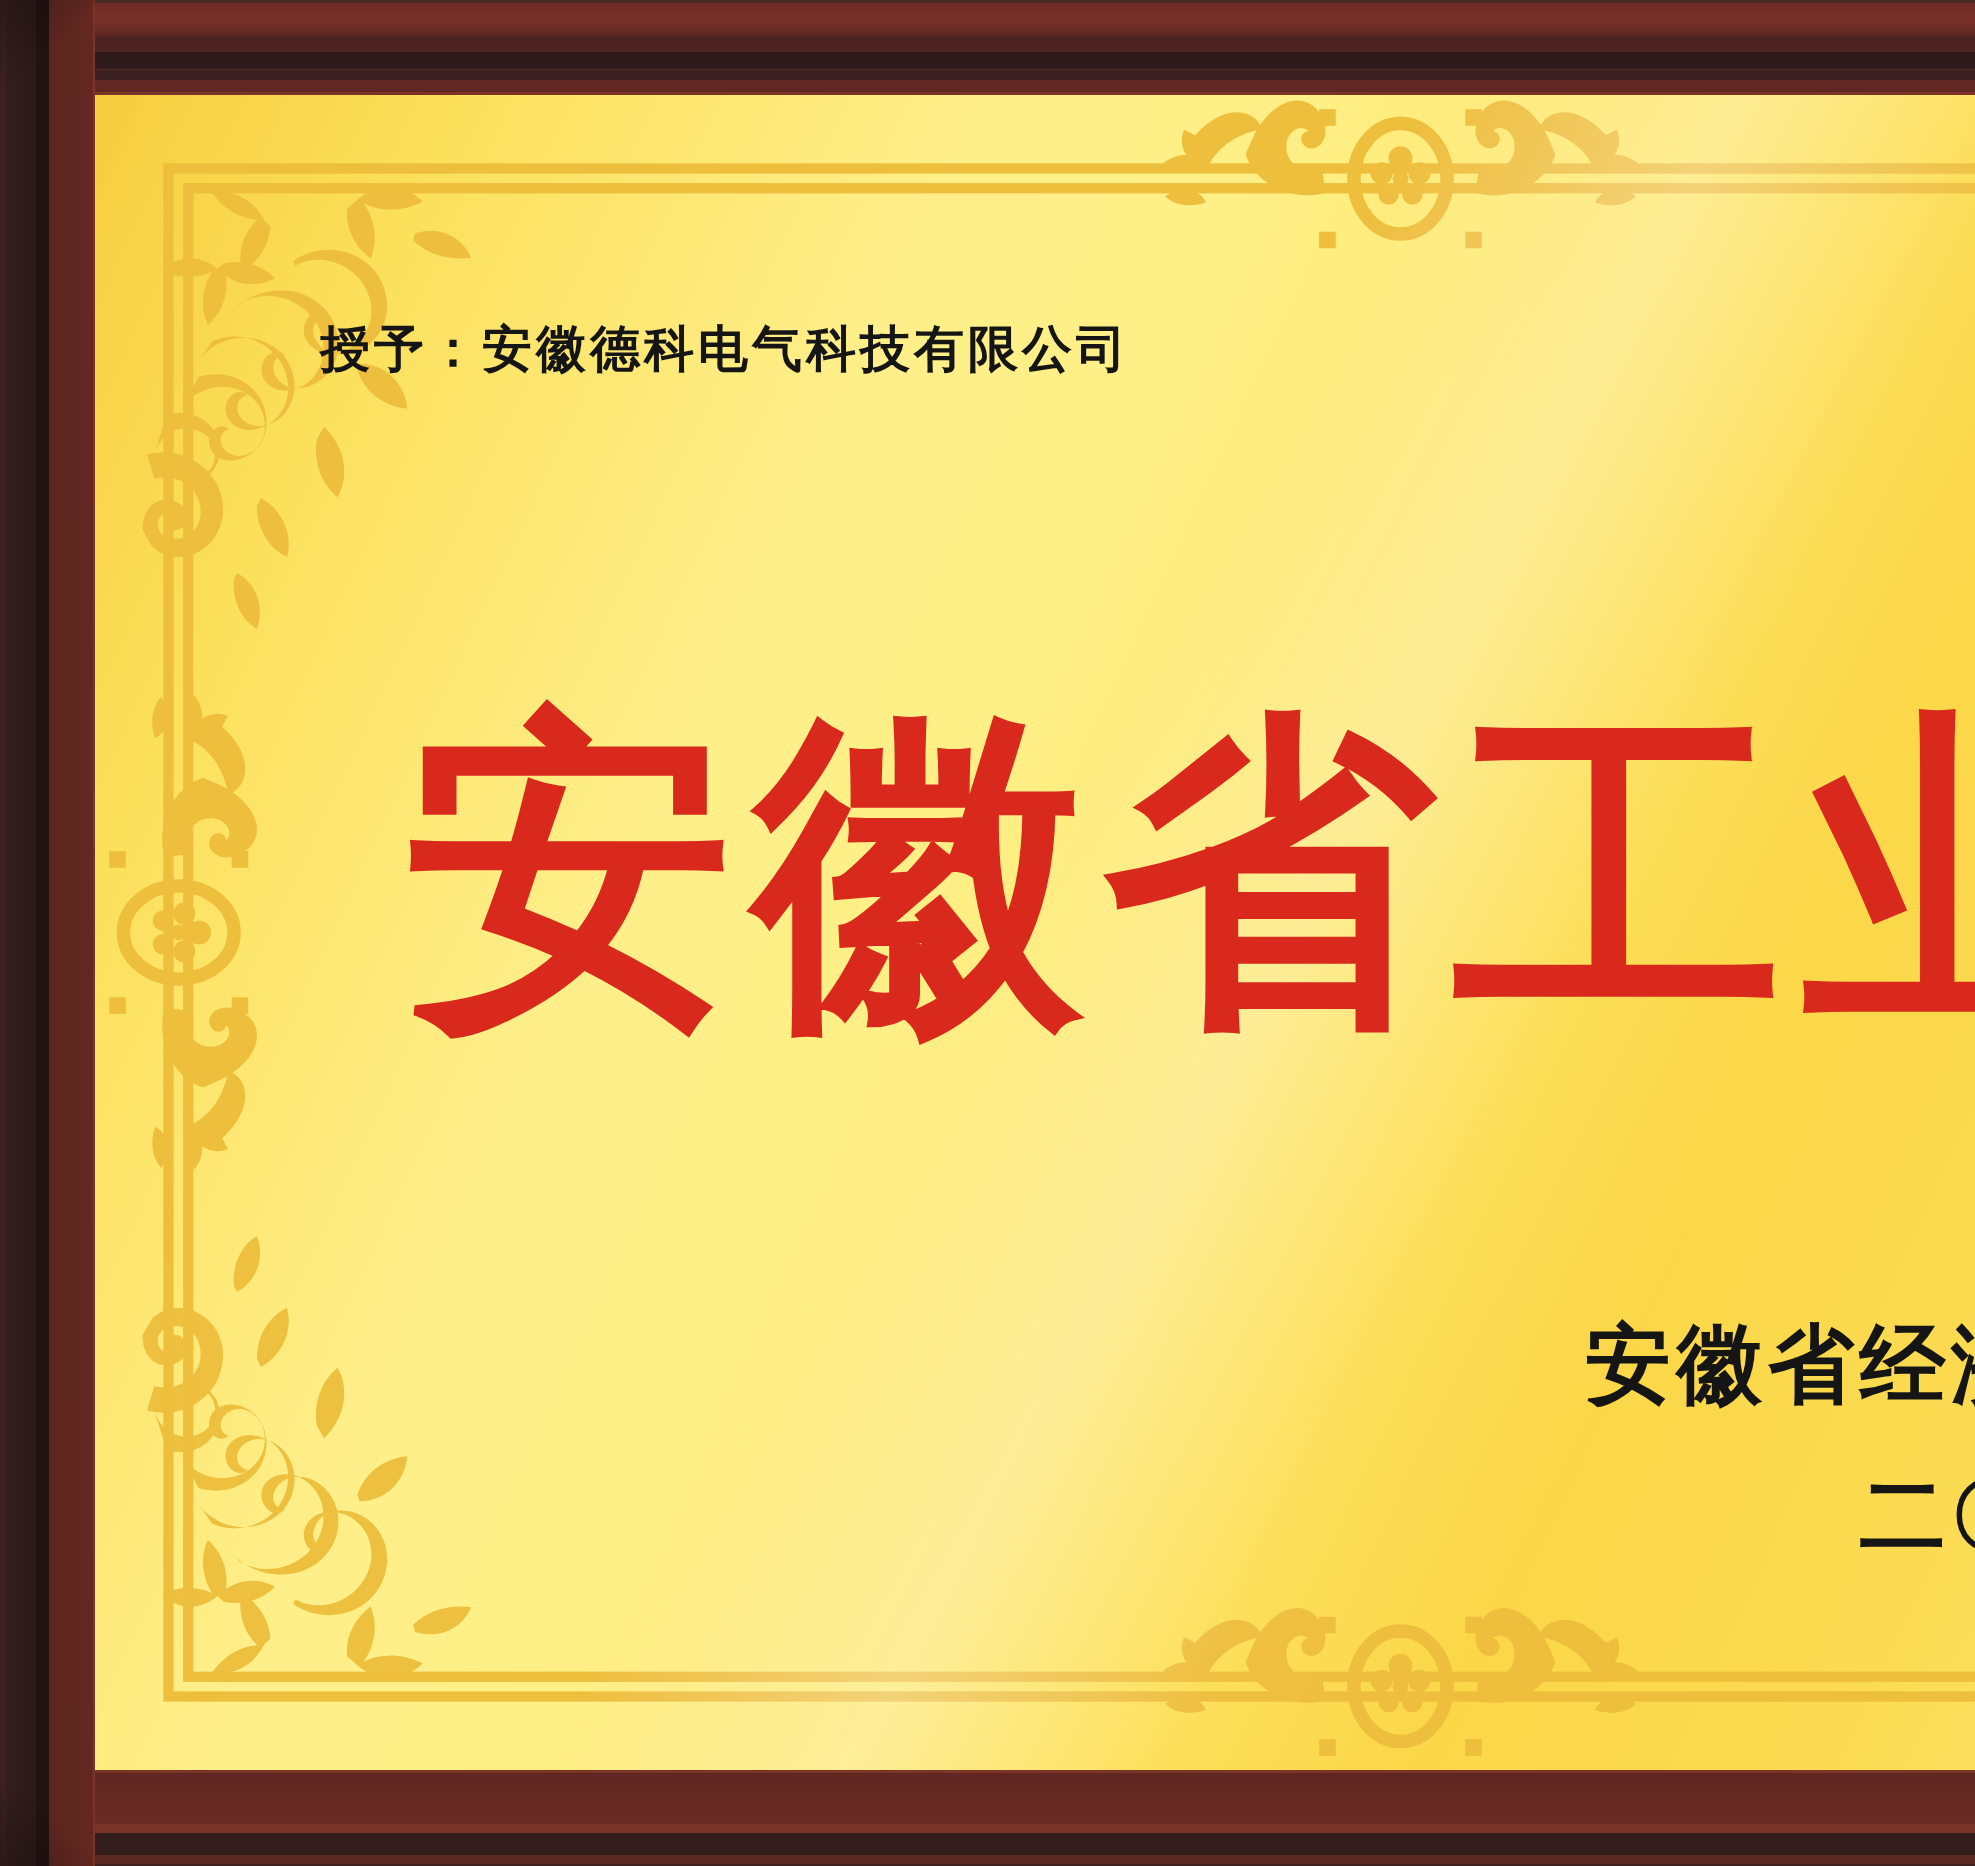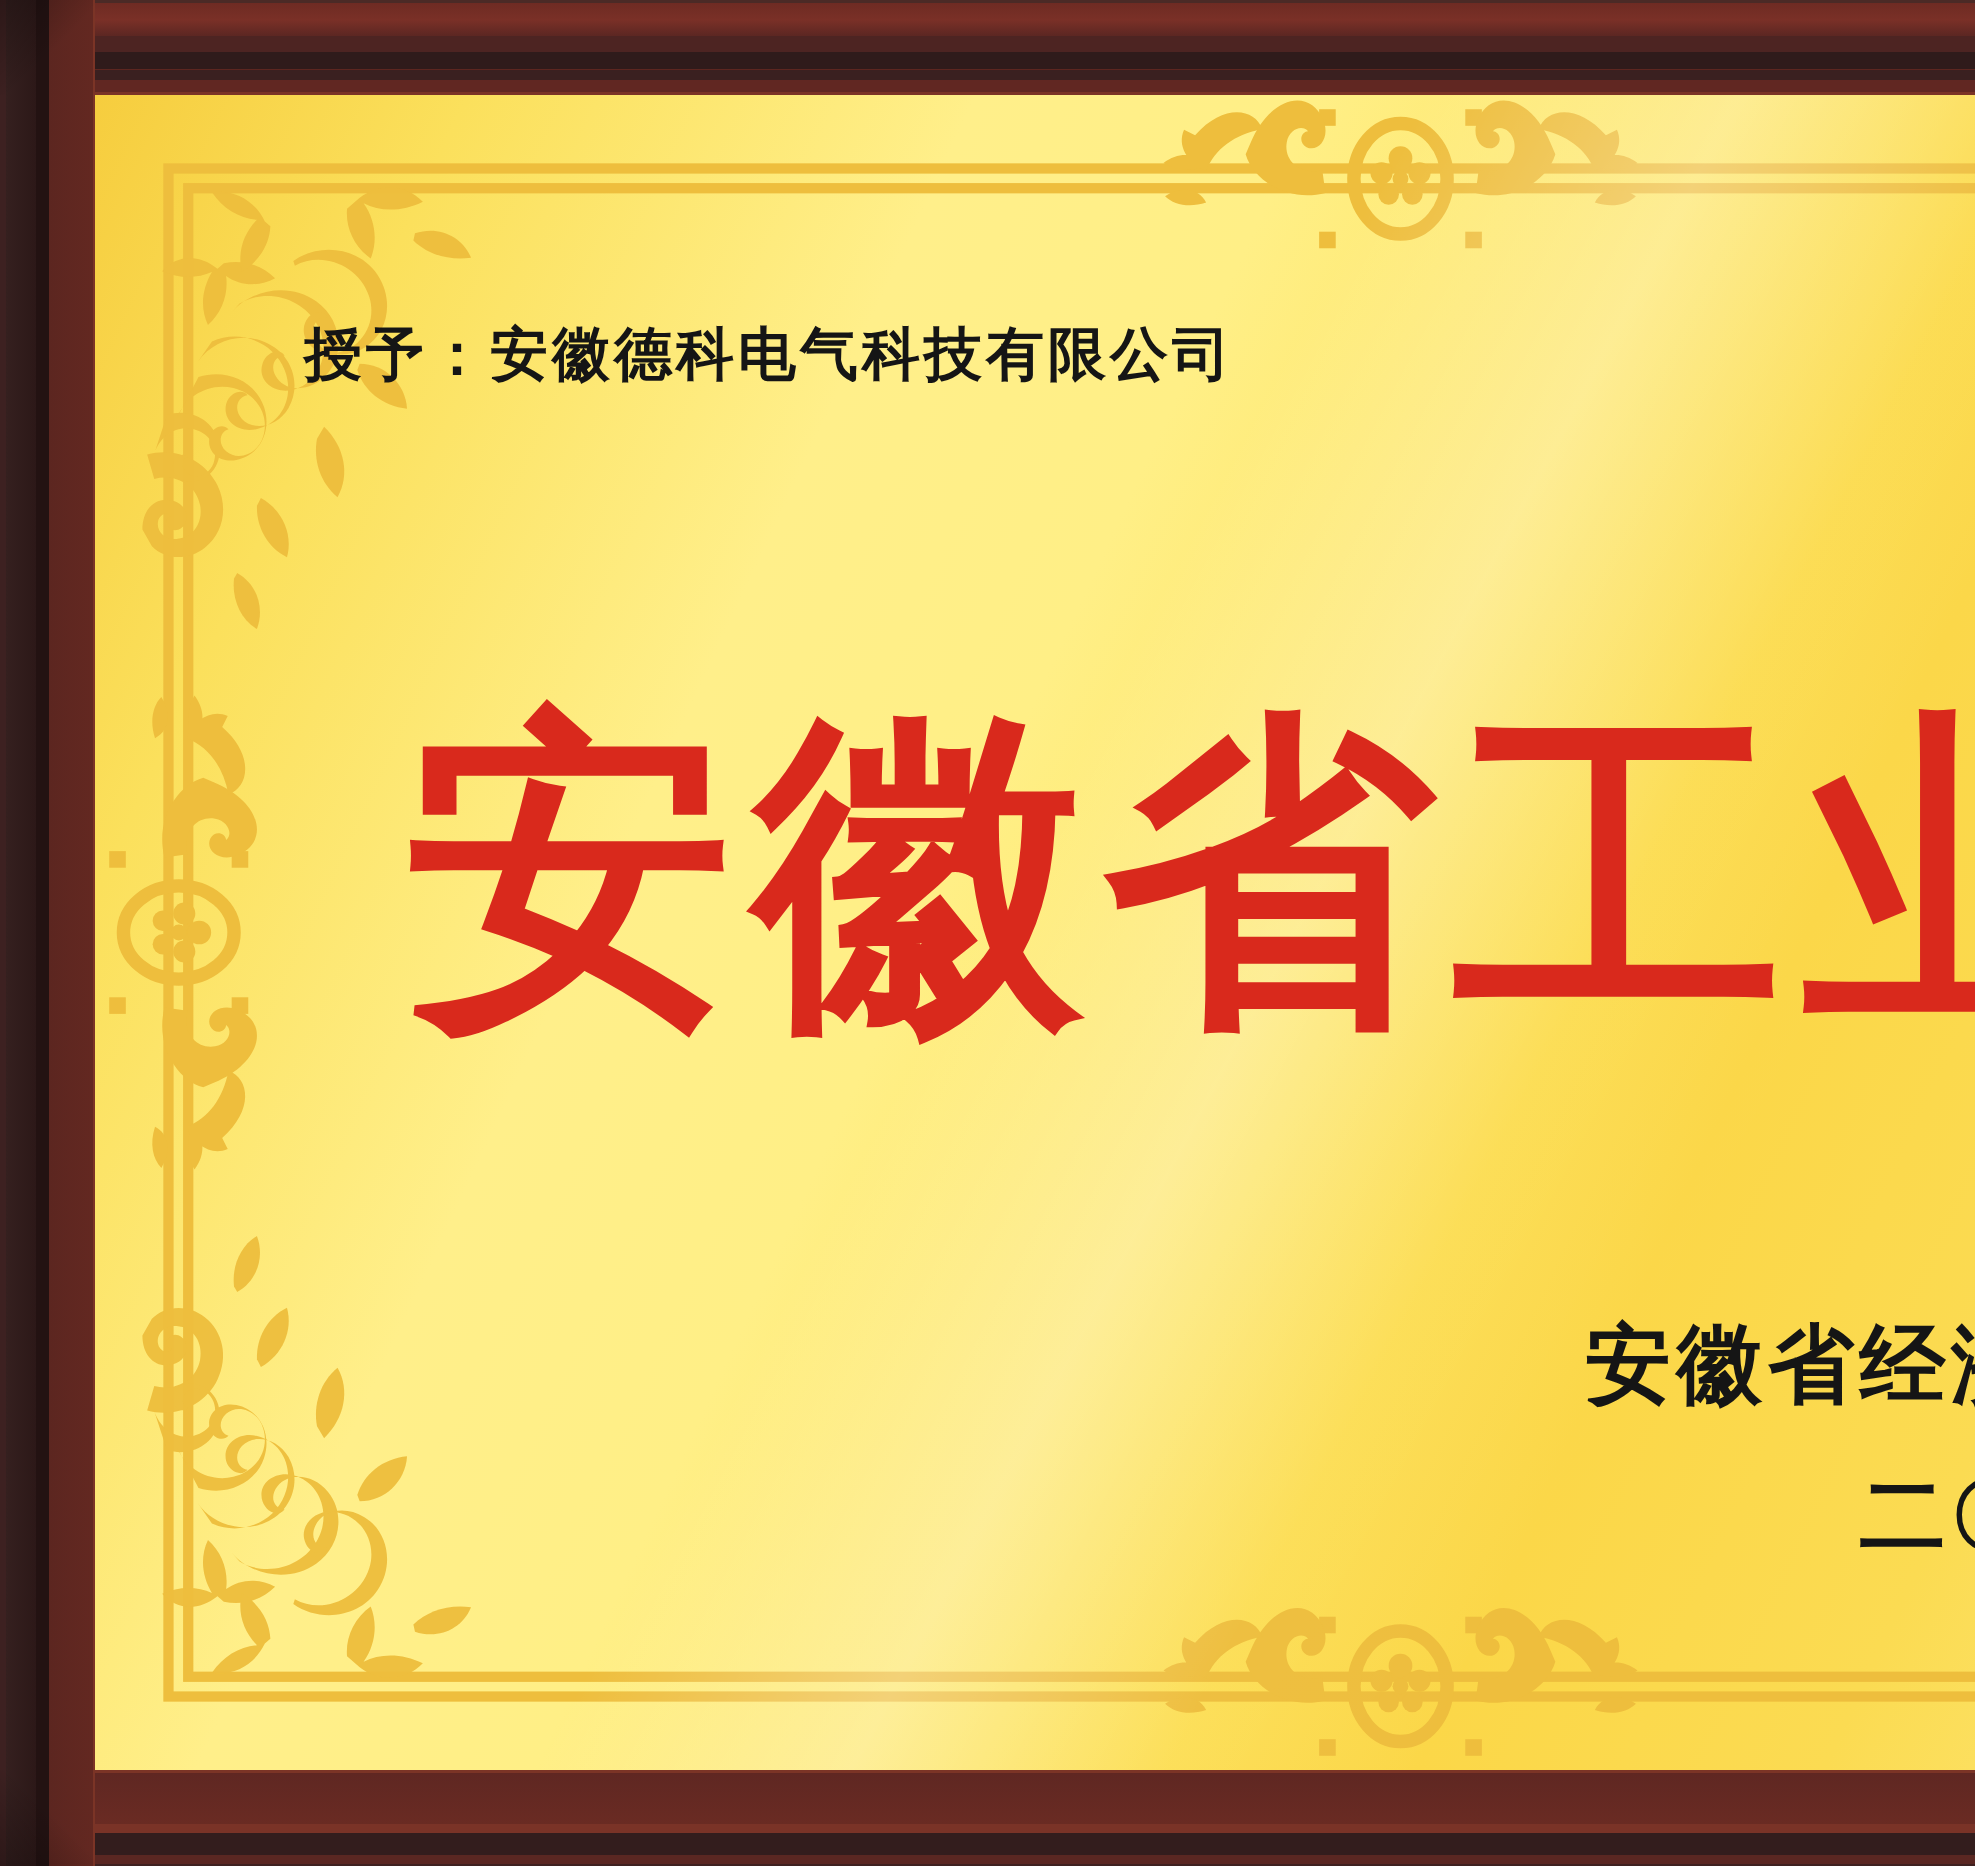--- a/index.html
+++ b/index.html
@@ -49,22 +49,22 @@
   .gold::after{
     content:"";position:absolute;inset:0;
     background:linear-gradient(118deg, rgba(255,255,255,0) 38%, rgba(255,255,255,.30) 47%, rgba(255,255,255,.02) 56%, rgba(255,255,255,0) 64%);
     pointer-events:none;
   }
 
   .orn-svg{position:absolute;left:0;top:0;width:100%;height:100%;pointer-events:none;}
 
   
   .recipient{
-    position:absolute;left:304px;top:316px;
-    font-size:58px;font-weight:700;color:#151515;
+    position:absolute;left:320px;top:316px;
+    font-size:50px;font-weight:700;color:#151515;
     letter-spacing:4px;white-space:nowrap;
     font-family:"Liberation Sans","DejaVu Sans",sans-serif;
   }
   .award-title{
     position:absolute;left:403px;top:707px;
     font-size:332px;font-weight:700;
     color:#d9291c;
     letter-spacing:18px;white-space:nowrap;line-height:1;
     font-family:"Liberation Sans","DejaVu Sans",sans-serif;
   }

